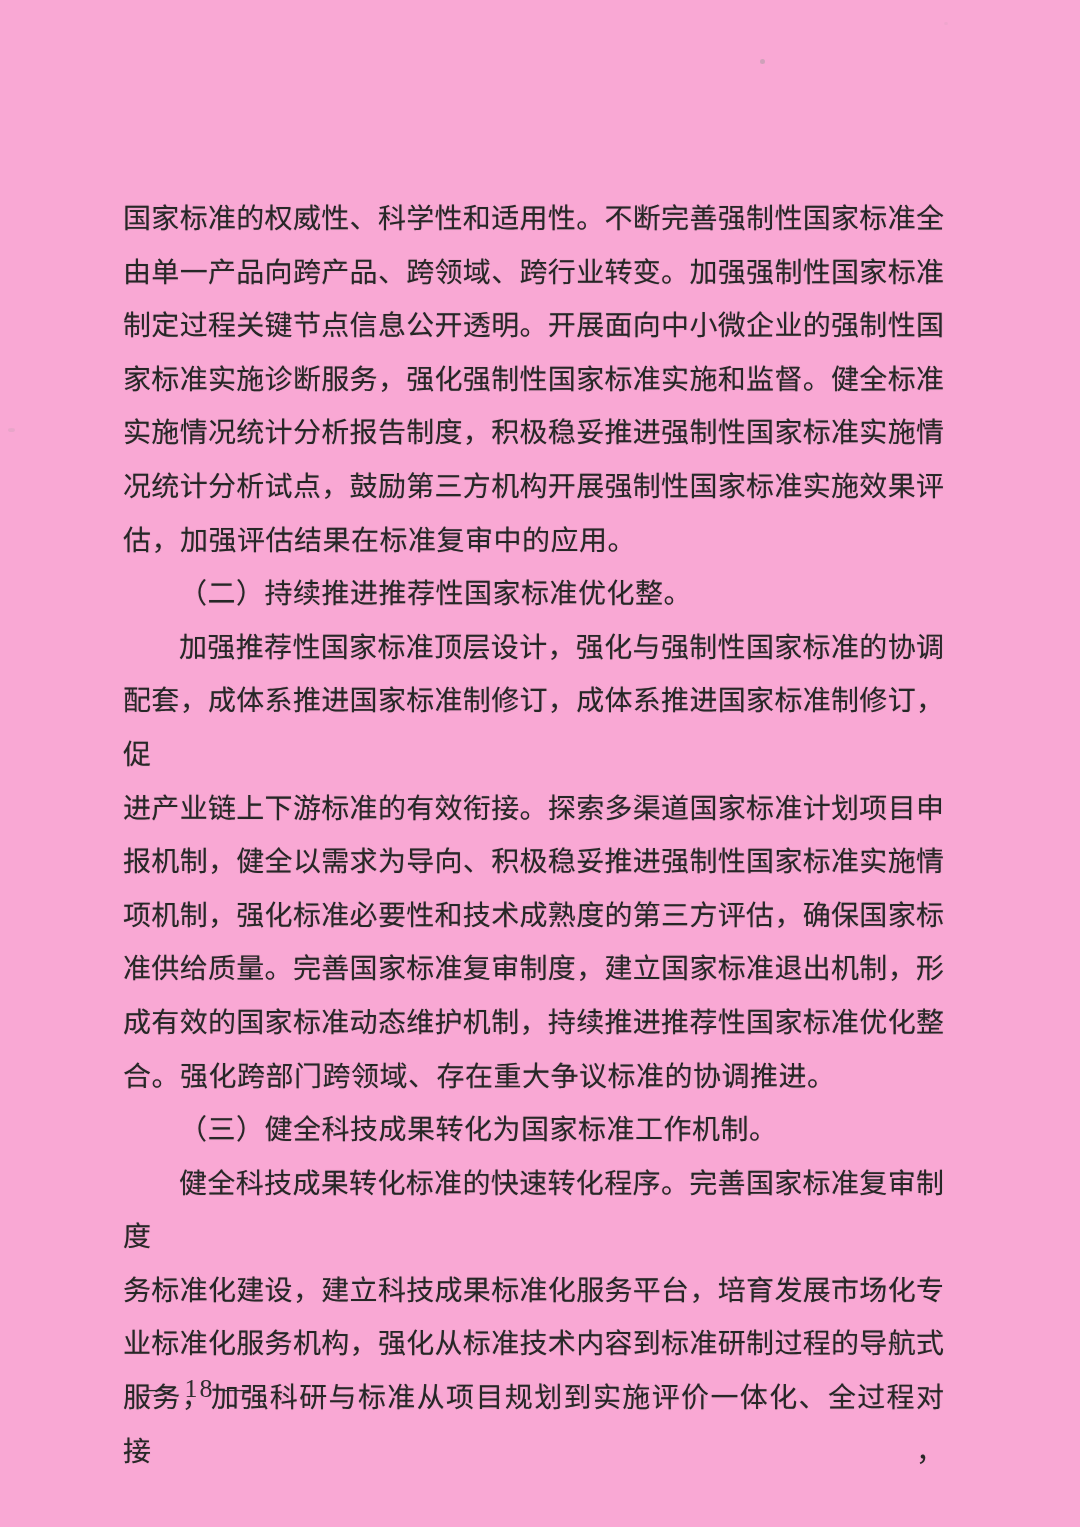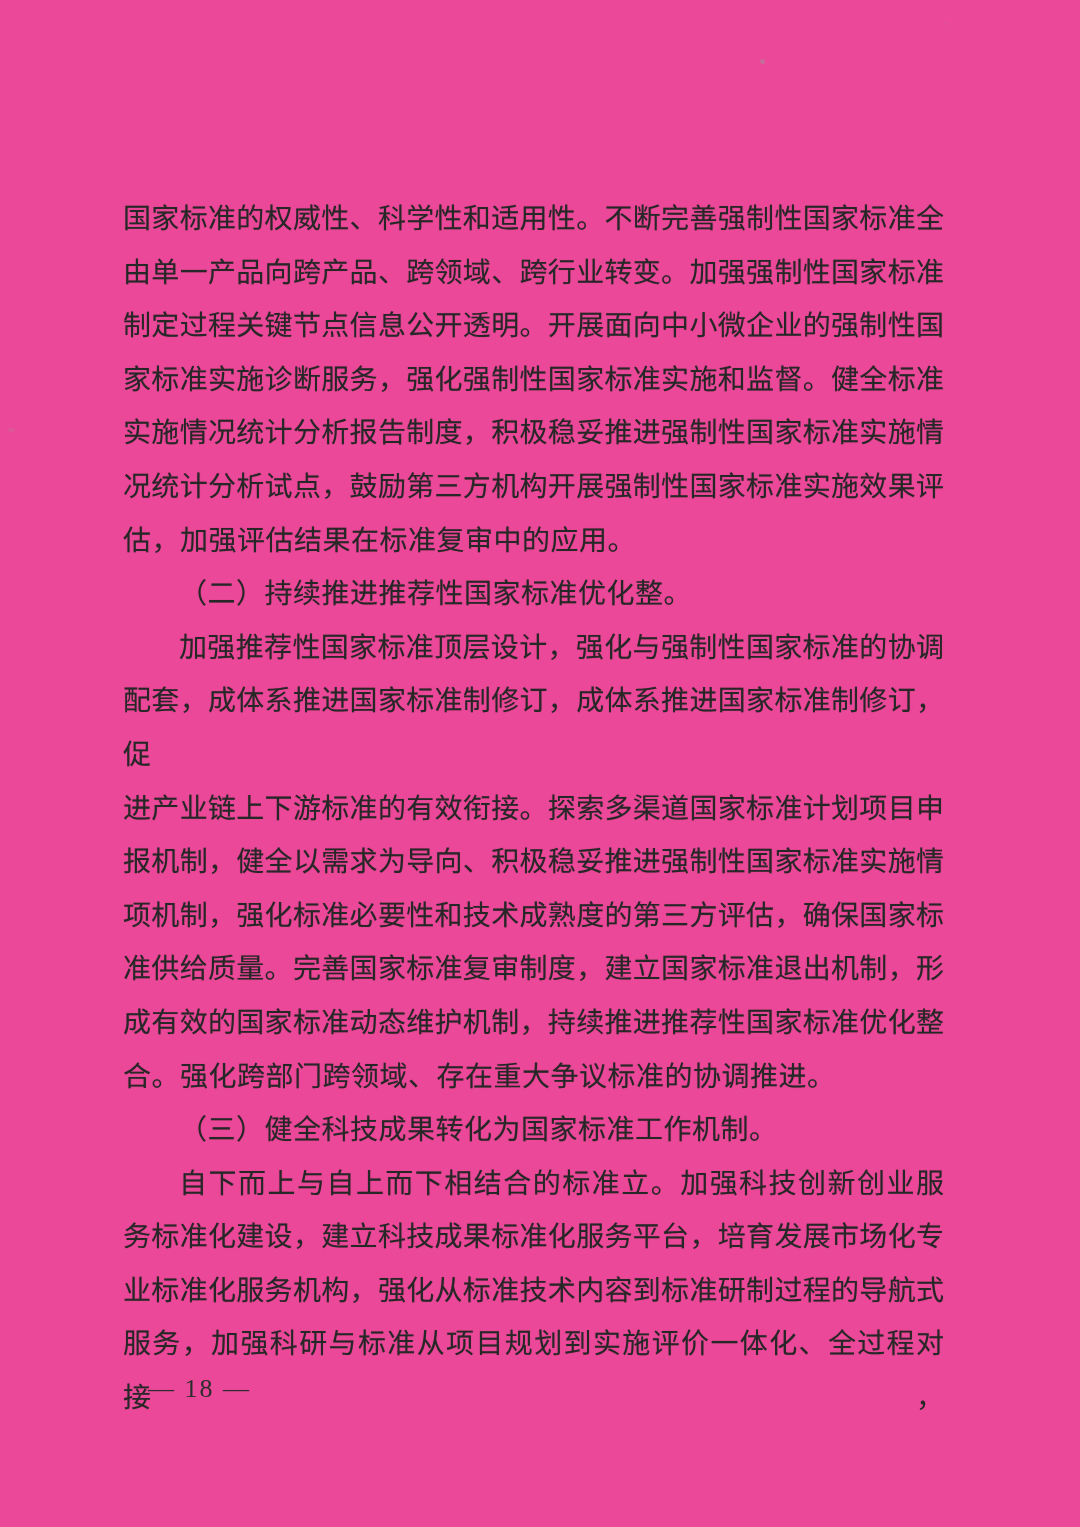--- a/index.html
+++ b/index.html
@@ -4,21 +4,21 @@
 <style>
   html, body {
     margin: 0;
     padding: 0;
     background: #ffffff;
   }
   .page {
     position: relative;
     width: 1080px;
     height: 1527px;
-    background: #ec4899;
+    background: #f9a8d4;
     overflow: hidden;
     font-family: "Liberation Serif", "DejaVu Serif", serif;
     color: #272727;
   }
   .text-block {
     position: absolute;
     left: 123px;
     top: 192px;
     width: 821px;
   }
@@ -77,21 +77,21 @@
     <div class="line indent">（二）持续推进推荐性国家标准优化整。</div>
     <div class="line fill indent">加强推荐性国家标准顶层设计，强化与强制性国家标准的协调</div>
     <div class="line fill">配套，成体系推进国家标准制修订，成体系推进国家标准制修订，促</div>
     <div class="line fill">进产业链上下游标准的有效衔接。探索多渠道国家标准计划项目申</div>
     <div class="line fill">报机制，健全以需求为导向、积极稳妥推进强制性国家标准实施情</div>
     <div class="line fill">项机制，强化标准必要性和技术成熟度的第三方评估，确保国家标</div>
     <div class="line fill">准供给质量。完善国家标准复审制度，建立国家标准退出机制，形</div>
     <div class="line fill">成有效的国家标准动态维护机制，持续推进推荐性国家标准优化整</div>
     <div class="line">合。强化跨部门跨领域、存在重大争议标准的协调推进。</div>
     <div class="line indent">（三）健全科技成果转化为国家标准工作机制。</div>
-    <div class="line fill indent">自下而上与自上而下相结合的标准立。加强科技创新创业服</div>
+    <div class="line fill indent">健全科技成果转化标准的快速转化程序。完善国家标准复审制度</div>
     <div class="line fill">务标准化建设，建立科技成果标准化服务平台，培育发展市场化专</div>
     <div class="line fill">业标准化服务机构，强化从标准技术内容到标准研制过程的导航式</div>
     <div class="line fill">服务，加强科研与标准从项目规划到实施评价一体化、全过程对接，</div>
   </div>
 
   <div class="footer">— 18 —</div>
 
 </div>
 
 </body></html>

